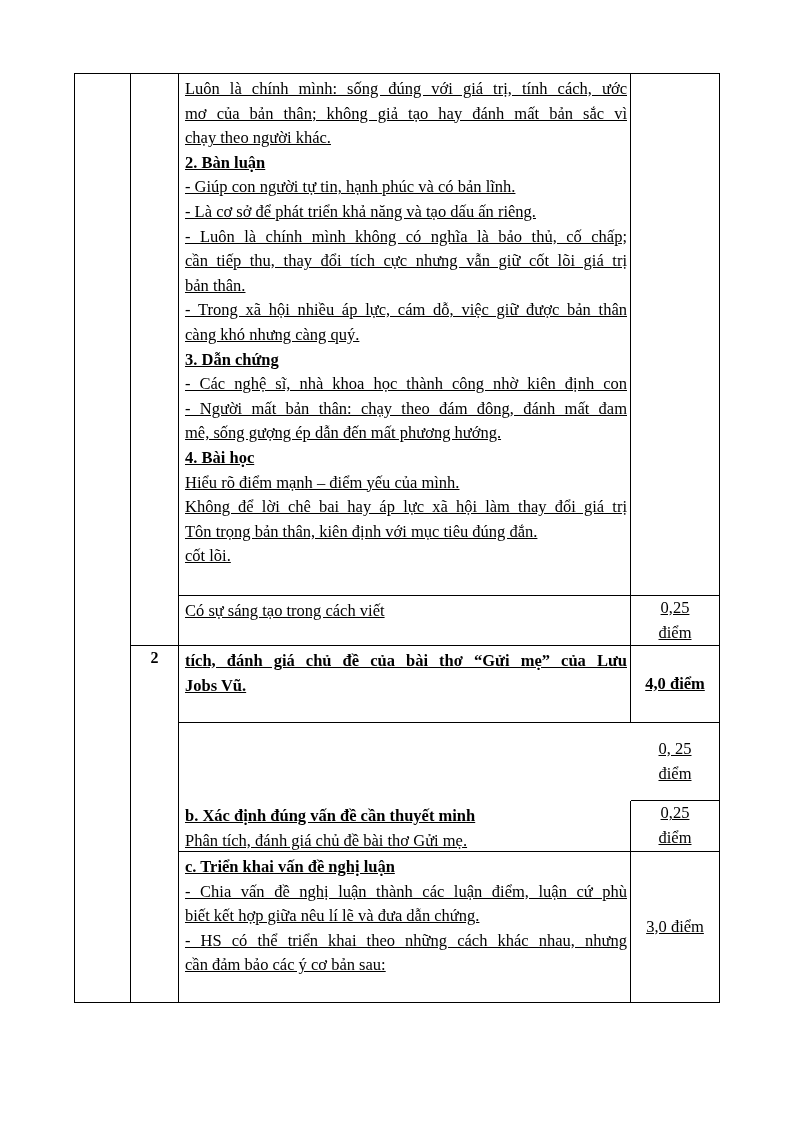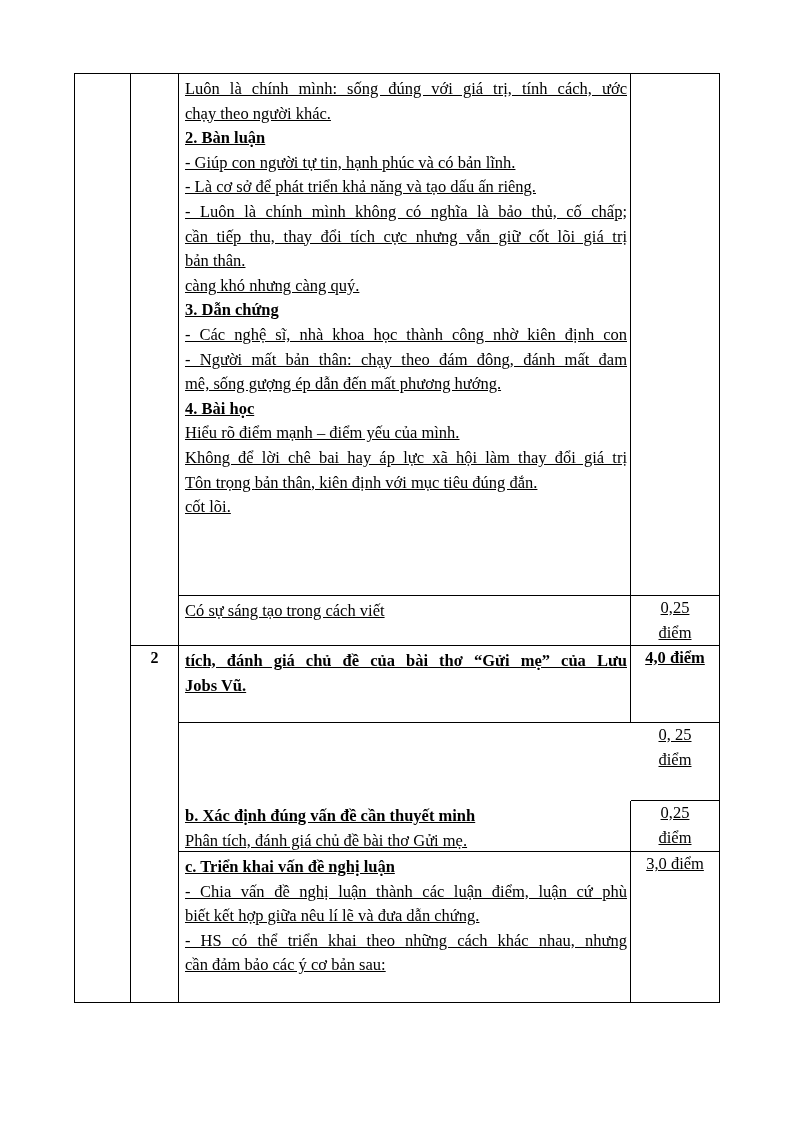--- a/index.html
+++ b/index.html
@@ -36,20 +36,21 @@
     font-size: 16.5px;
     line-height: 24.6px;
     text-decoration: underline;
   }
   .j { text-align: justify; text-align-last: justify; }
   .b { font-weight: bold; }
   .pts {
     display: flex;
     flex-direction: column;
     align-items: center;
+    justify-content: center;
     text-align: center;
   }
   .num {
     text-align: center;
     padding-top: 3px;
     font-weight: bold;
   }
   
   .c1  { grid-area: 1 / 1 / 7 / 2; }
   .c2a { grid-area: 1 / 2 / 3 / 3; }
@@ -75,27 +76,29 @@
 
     <div class="cell c1 nb"></div>
 
     <div class="cell c2a"></div>
     <div class="cell c2b nb num">
       <span>2</span>
     </div>
 
     <div class="cell c3r1 content">
       <div class="ln j">Luôn là chính mình: sống đúng với giá trị, tính cách, ước</div>
+      <div class="ln j">mơ của bản thân; không giả tạo hay đánh mất bản sắc vì</div>
       <div class="ln">chạy theo người khác.</div>
       <div class="ln b">2. Bàn luận</div>
       <div class="ln">- Giúp con người tự tin, hạnh phúc và có bản lĩnh.</div>
       <div class="ln">- Là cơ sở để phát triển khả năng và tạo dấu ấn riêng.</div>
       <div class="ln j">- Luôn là chính mình không có nghĩa là bảo thủ, cố chấp;</div>
       <div class="ln j">cần tiếp thu, thay đổi tích cực nhưng vẫn giữ cốt lõi giá trị</div>
       <div class="ln">bản thân.</div>
+      <div class="ln j">- Trong xã hội nhiều áp lực, cám dỗ, việc giữ được bản thân</div>
       <div class="ln">càng khó nhưng càng quý.</div>
       <div class="ln b">3. Dẫn chứng</div>
       <div class="ln j">- Các nghệ sĩ, nhà khoa học thành công nhờ kiên định con</div>
       <div class="ln j">- Người mất bản thân: chạy theo đám đông, đánh mất đam</div>
       <div class="ln">mê, sống gượng ép dẫn đến mất phương hướng.</div>
       <div class="ln b">4. Bài học</div>
       <div class="ln">Hiểu rõ điểm mạnh – điểm yếu của mình.</div>
       <div class="ln j">Không để lời chê bai hay áp lực xã hội làm thay đổi giá trị</div>
       <div class="ln">Tôn trọng bản thân, kiên định với mục tiêu đúng đắn.</div>
       <div class="ln">cốt lõi.</div>

